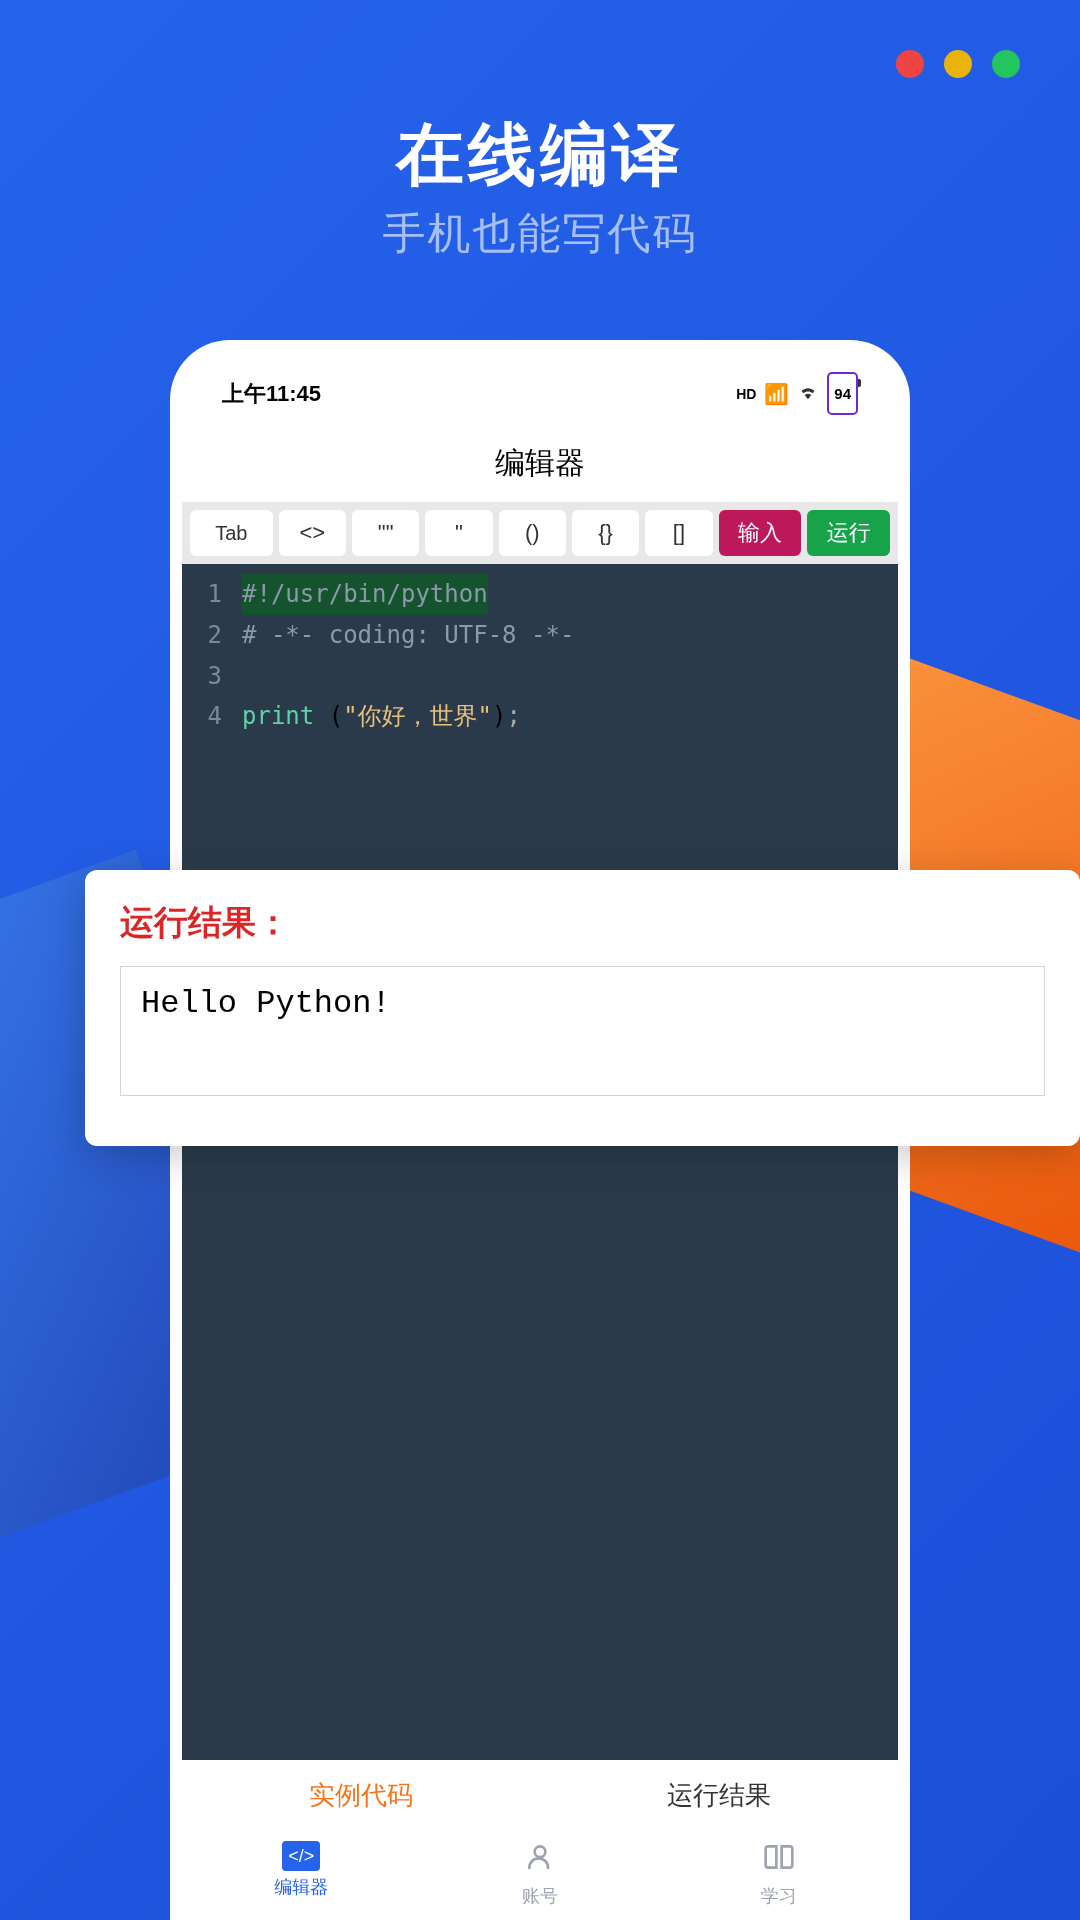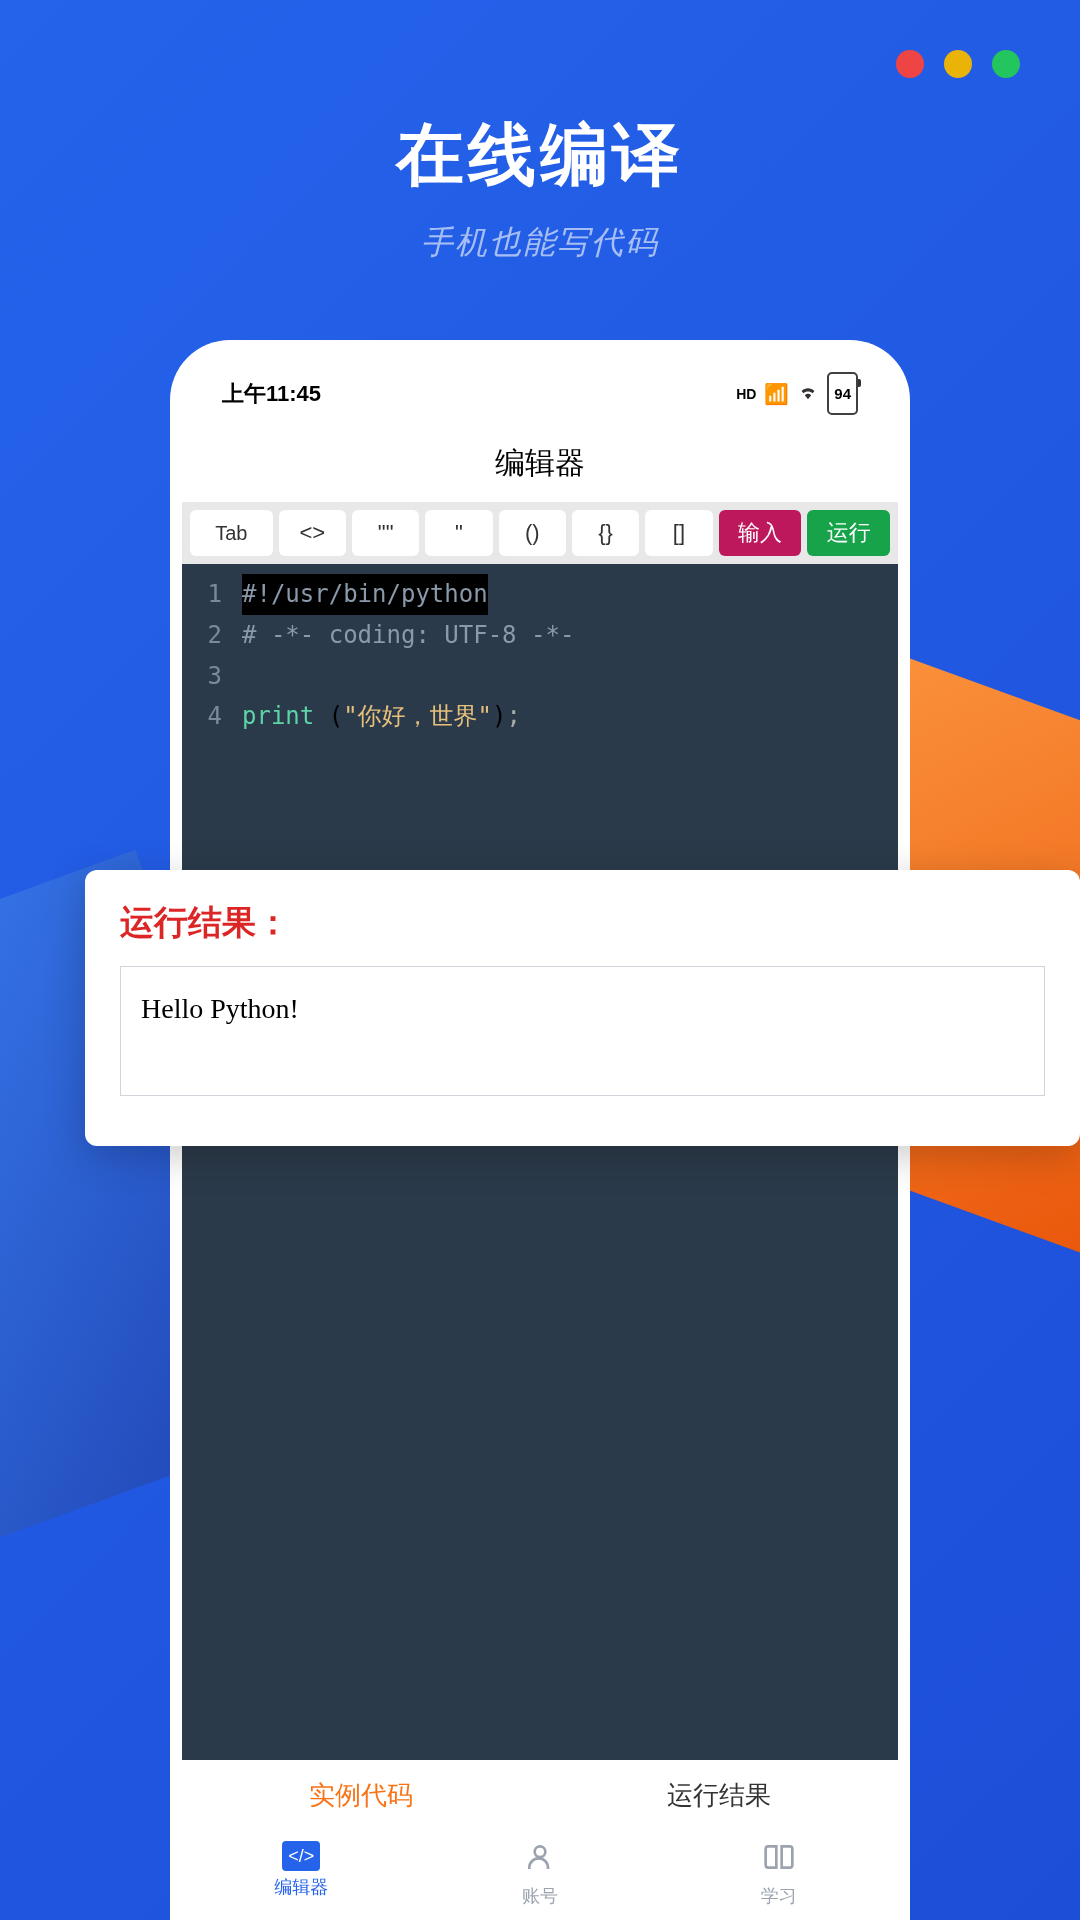--- a/index.html
+++ b/index.html
@@ -41,21 +41,21 @@
       display: flex;
       gap: 20px;
     }
     .traffic-light { width: 28px; height: 28px; border-radius: 50%; }
     .light-red { background: #ef4444; }
     .light-yellow { background: #eab308; }
     .light-green { background: #22c55e; }
     
     .header { text-align: center; padding-top: 110px; }
     .title { color: #fff; font-size: 68px; font-weight: bold; letter-spacing: 4px; }
-    .subtitle { color: rgba(255,255,255,0.6); font-size: 32px; margin-top: 20px; letter-spacing: 2px; font-style: italic; }
+    .subtitle { color: rgba(255,255,255,0.6); font-size: 43px; margin-top: 4px; letter-spacing: 2px; }
     
     .phone {
       position: absolute;
       left: 50%;
       transform: translateX(-50%);
       top: 340px;
       width: 740px;
       height: 1580px;
       background: #fff;
       border-radius: 60px 60px 0 0;
@@ -116,21 +116,21 @@
       line-height: 1.7;
     }
     .gutter {
       width: 50px;
       text-align: right;
       padding: 10px 10px 0 0;
       color: #7a8a9a;
     }
     .code-content { padding: 10px 0 0 10px; }
     .code-line { white-space: pre; }
-    .line1 { background: #000000; display: inline-block; }
+    .line1 { background: #14532d; display: inline-block; }
     .comment { color: #8a9aaa; }
     .keyword { color: #5dd3a8; }
     .string { color: #e5c07b; }
     .semi { color: #aaa; }
     
     .tabs-bar {
       display: flex;
       padding: 18px 0;
       background: #fff;
     }
@@ -178,30 +178,30 @@
       z-index: 10;
     }
     .result-title {
       color: #dc2626;
       font-size: 34px;
       font-weight: bold;
       margin-bottom: 20px;
     }
     .result-output {
       border: 1px solid #d1d5db;
-      padding: 26px 20px;
-      font-family: Liberation Serif, serif;
-      font-size: 28px;
+      padding: 18px 20px;
+      font-family: Liberation Mono, monospace;
+      font-size: 32px;
       min-height: 130px;
     }
     
     .battery {
       display: inline-flex;
       align-items: center;
-      border: 2px solid #404040;
+      border: 2px solid #6d28d9;
       border-radius: 5px;
       padding: 11px 5px;
       font-size: 15px;
       position: relative;
     }
     .battery::after {
       content: "";
       position: absolute;
       right: -5px;
       top: 5px;

